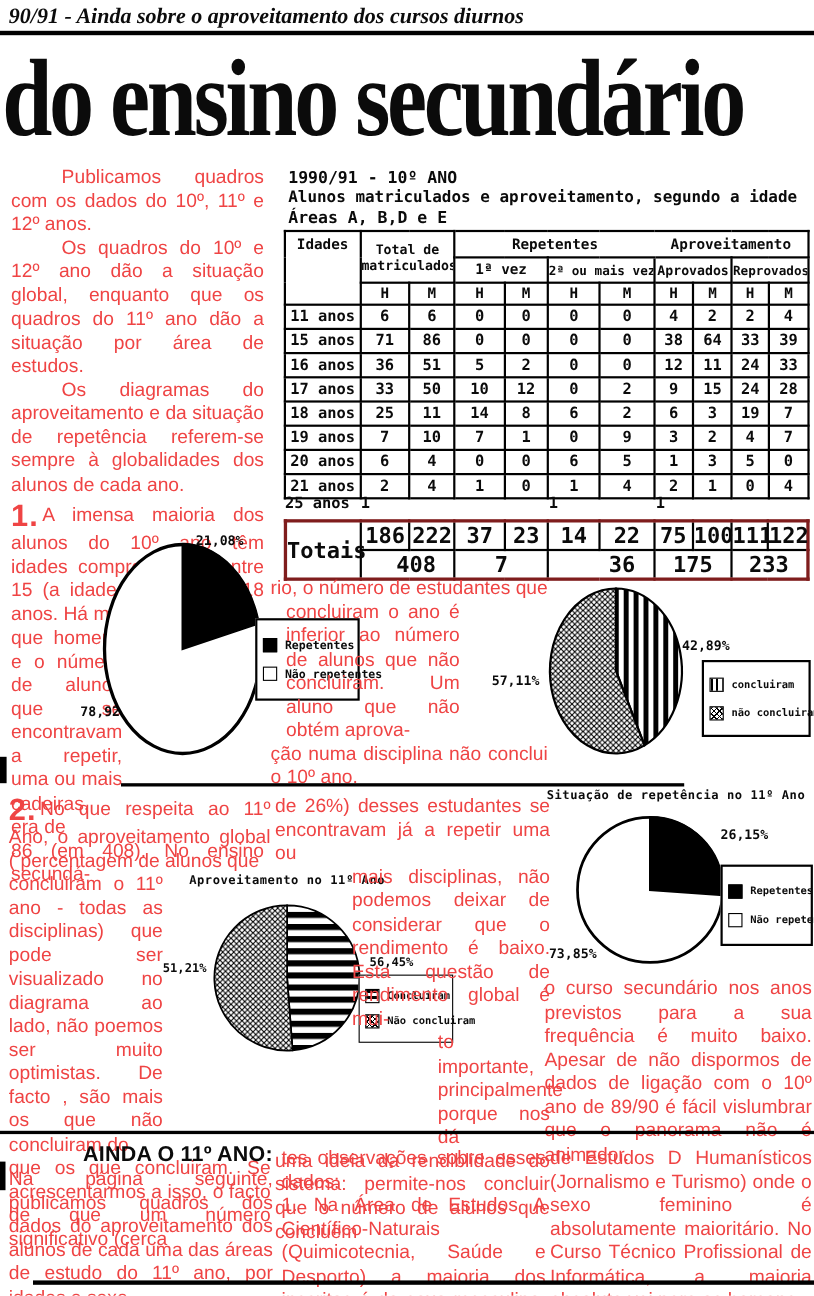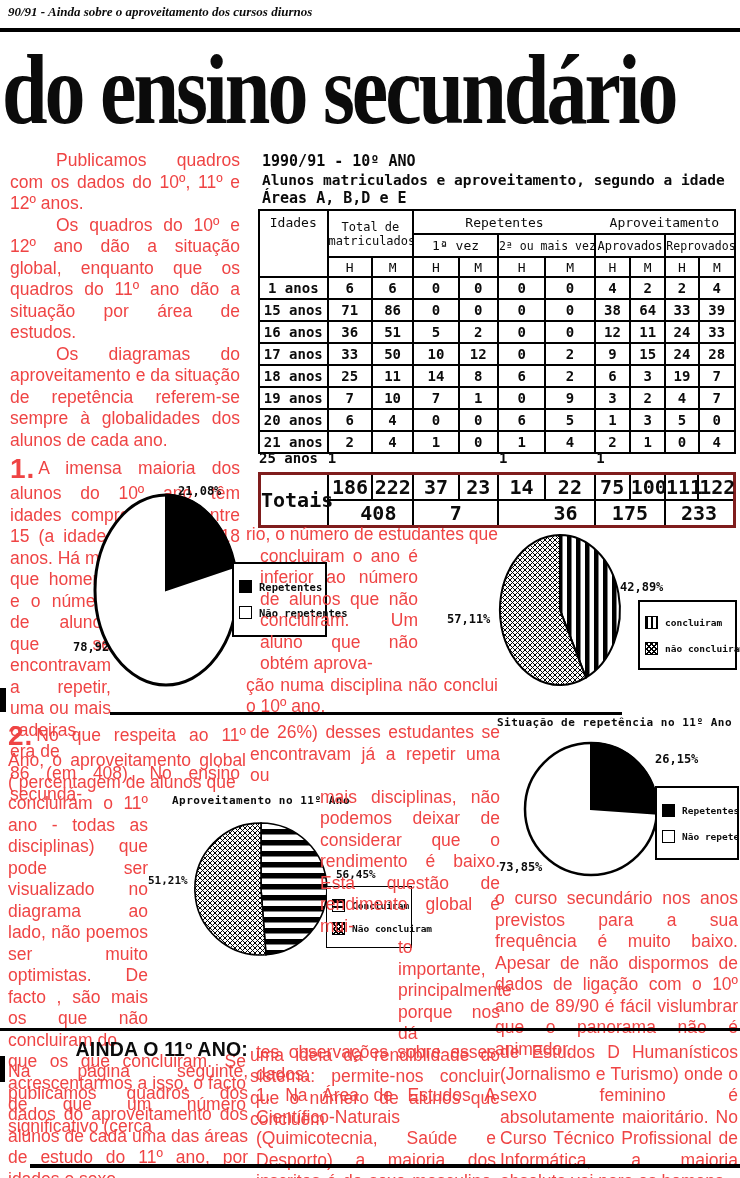--- a/index.html
+++ b/index.html
@@ -6,29 +6,29 @@
   body{
     width:740px;height:1178px;position:relative;overflow:hidden;
     background:#ffffff;color:#0b0b0b;
     font-family:"Liberation Sans",sans-serif;
   }
   .abs{position:absolute;}
   .mono{font-family:"DejaVu Sans Mono",monospace;font-weight:700;}
   .para{font-size:17.5px;line-height:21.5px;text-align:justify;color:#ef4444;}
   .para p{margin:0;text-indent:46px;}
   .num{font-size:28px;font-weight:700;line-height:1;vertical-align:-4px;letter-spacing:1px;padding-right:3px;}
-  .kicker{font-family:"Liberation Serif",serif;font-style:italic;font-weight:700;font-size:13px;white-space:nowrap;}
+  .kicker{font-family:"Liberation Serif",serif;font-style:italic;font-weight:700;font-size:20px;white-space:nowrap;}
   .bigtitle{font-family:"Liberation Serif",serif;font-weight:700;font-size:82px;letter-spacing:-3px;
     white-space:nowrap;transform:scaleY(1.22);transform-origin:top left;line-height:1;}
   .rule{background:#000;}
   
   table{border-collapse:collapse;table-layout:fixed;}
   .dtbl{font-family:"DejaVu Sans Mono",monospace;font-weight:700;font-size:14px;}
   .dtbl th,.dtbl td{border:2px solid #000;text-align:center;padding:0;overflow:hidden;}
-  .dtbl th{font-weight:400;font-size:13px;}
+  .dtbl th{font-weight:700;font-size:13px;}
   .dtbl .sm{font-size:12px;white-space:nowrap;}
   .dtbl .xs{font-size:11.5px;white-space:nowrap;}
   .dtbl tr.body{height:22px;}
   .t25 td{border:none;font-family:"DejaVu Sans Mono",monospace;font-weight:700;font-size:14px;height:20px;}
   .ttot{font-family:"DejaVu Sans Mono",monospace;font-weight:700;font-size:20px;border:3px solid #7f1d1d;}
   .ttot th,.ttot td{border:2px solid #000;text-align:center;padding:0;}
   .ttot tr{height:23px;}
   .ttot tr.tt2 td{text-align:right;padding-right:16px;}
   .ttot tr.tt2 td:nth-child(2){text-align:center;padding-right:0;}
   
@@ -138,21 +138,21 @@
     <th>H</th>
         <th>M</th>
     <th>H</th>
         <th>M</th>
     <th>H</th>
         <th>M</th>
   </tr>
   </tbody>
     <tbody>
       <tr class="body">
-        <td>1 anos</td>
+        <td>11 anos</td>
         <td>6</td>
         <td>6</td>
         <td>0</td>
         <td>0</td>
         <td>0</td>
         <td>0</td>
         <td>4</td>
         <td>2</td>
         <td>2</td>
         <td>4</td>

